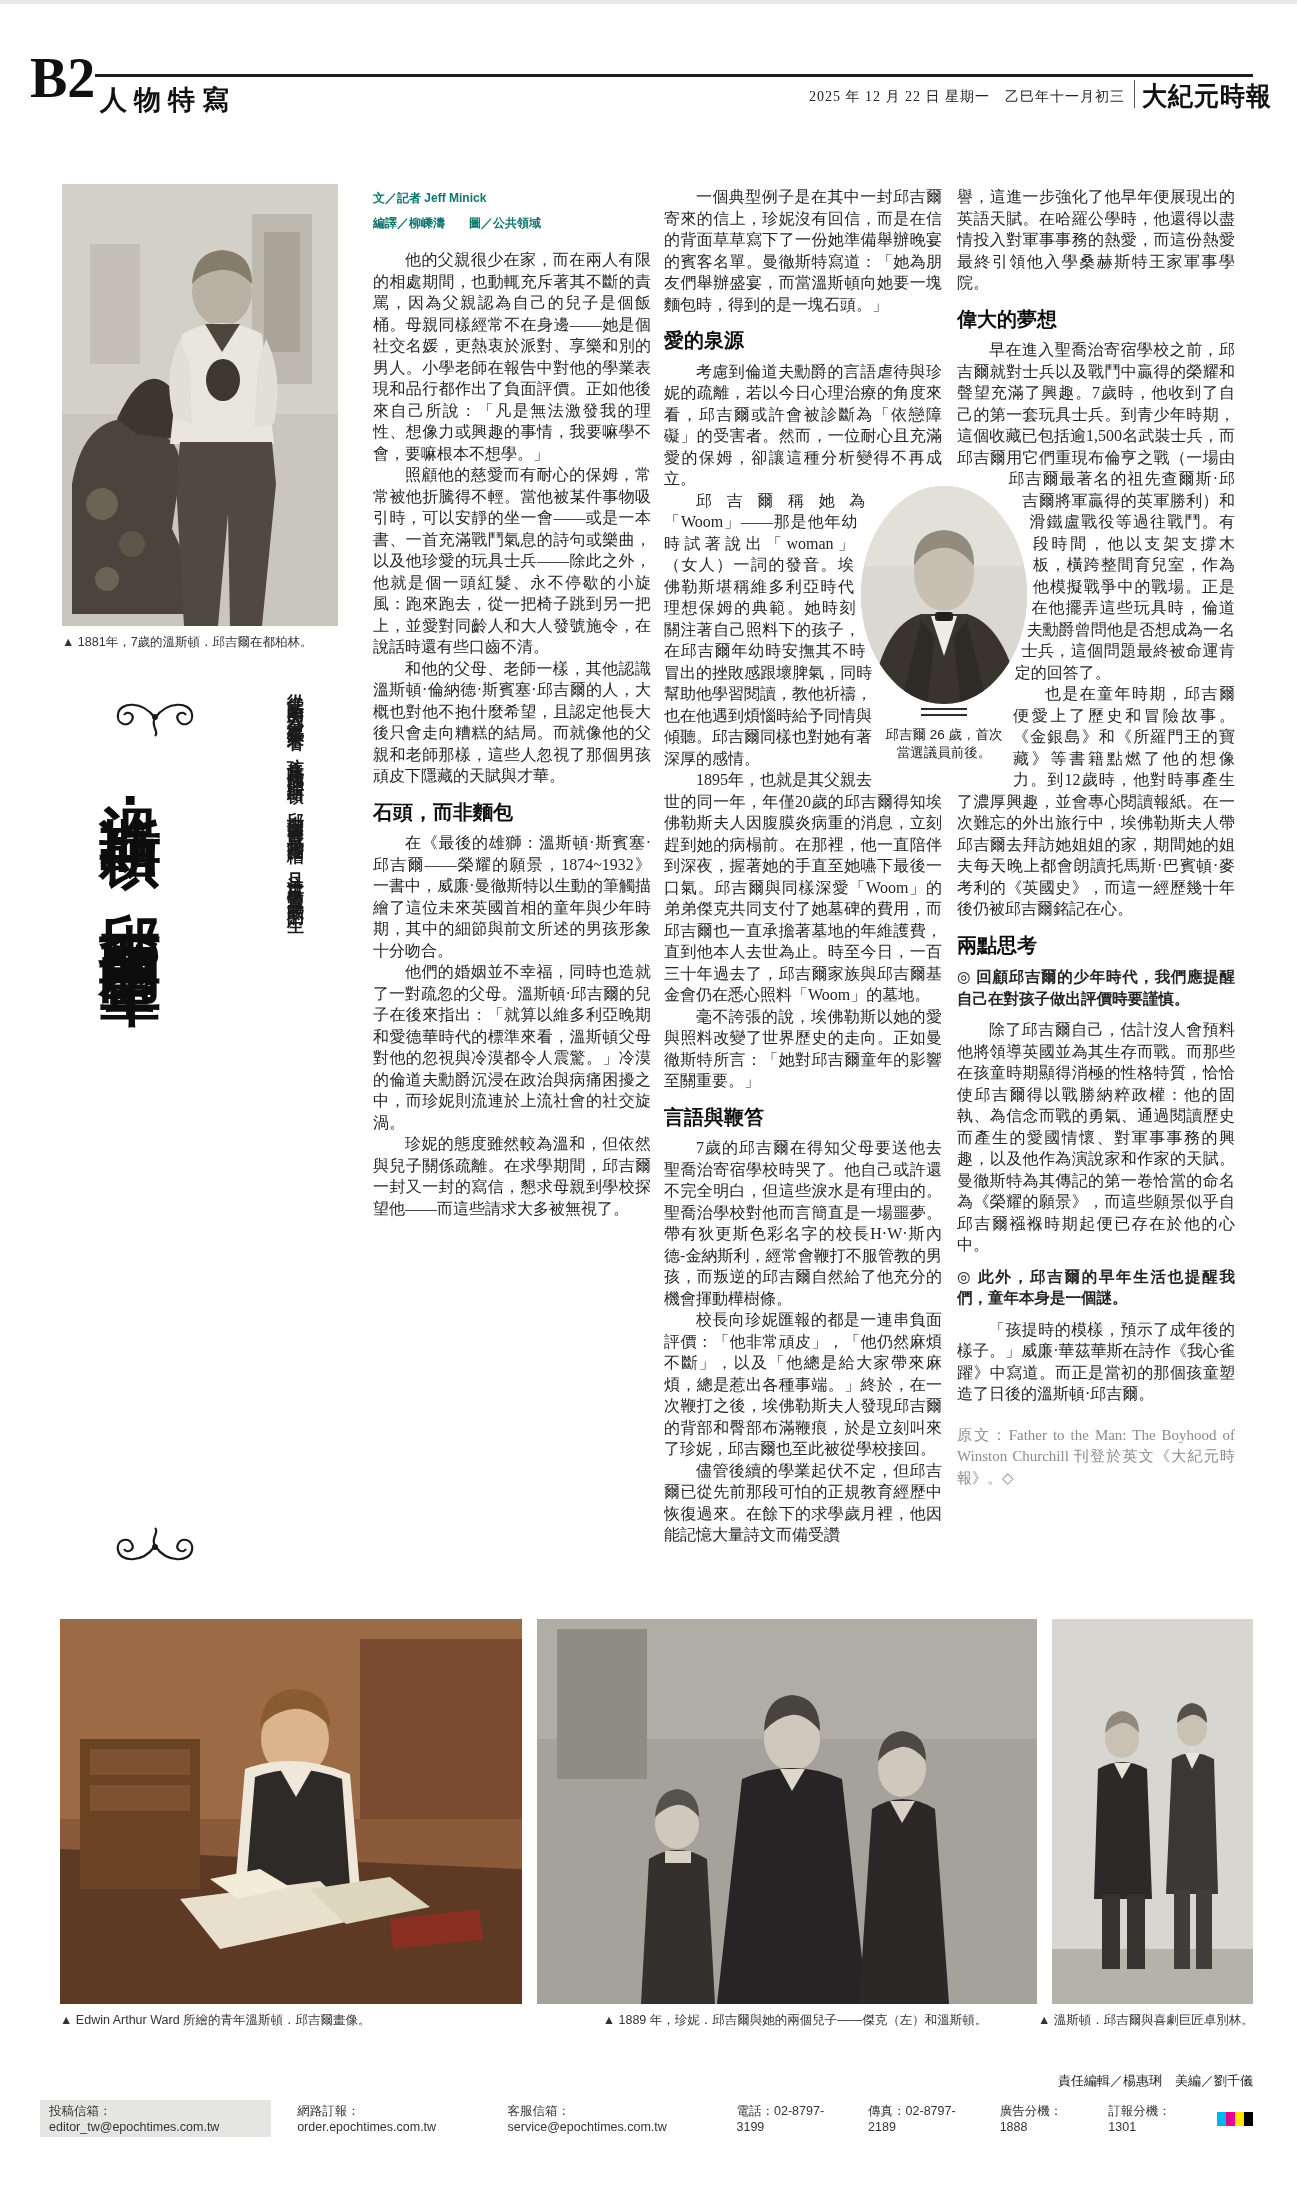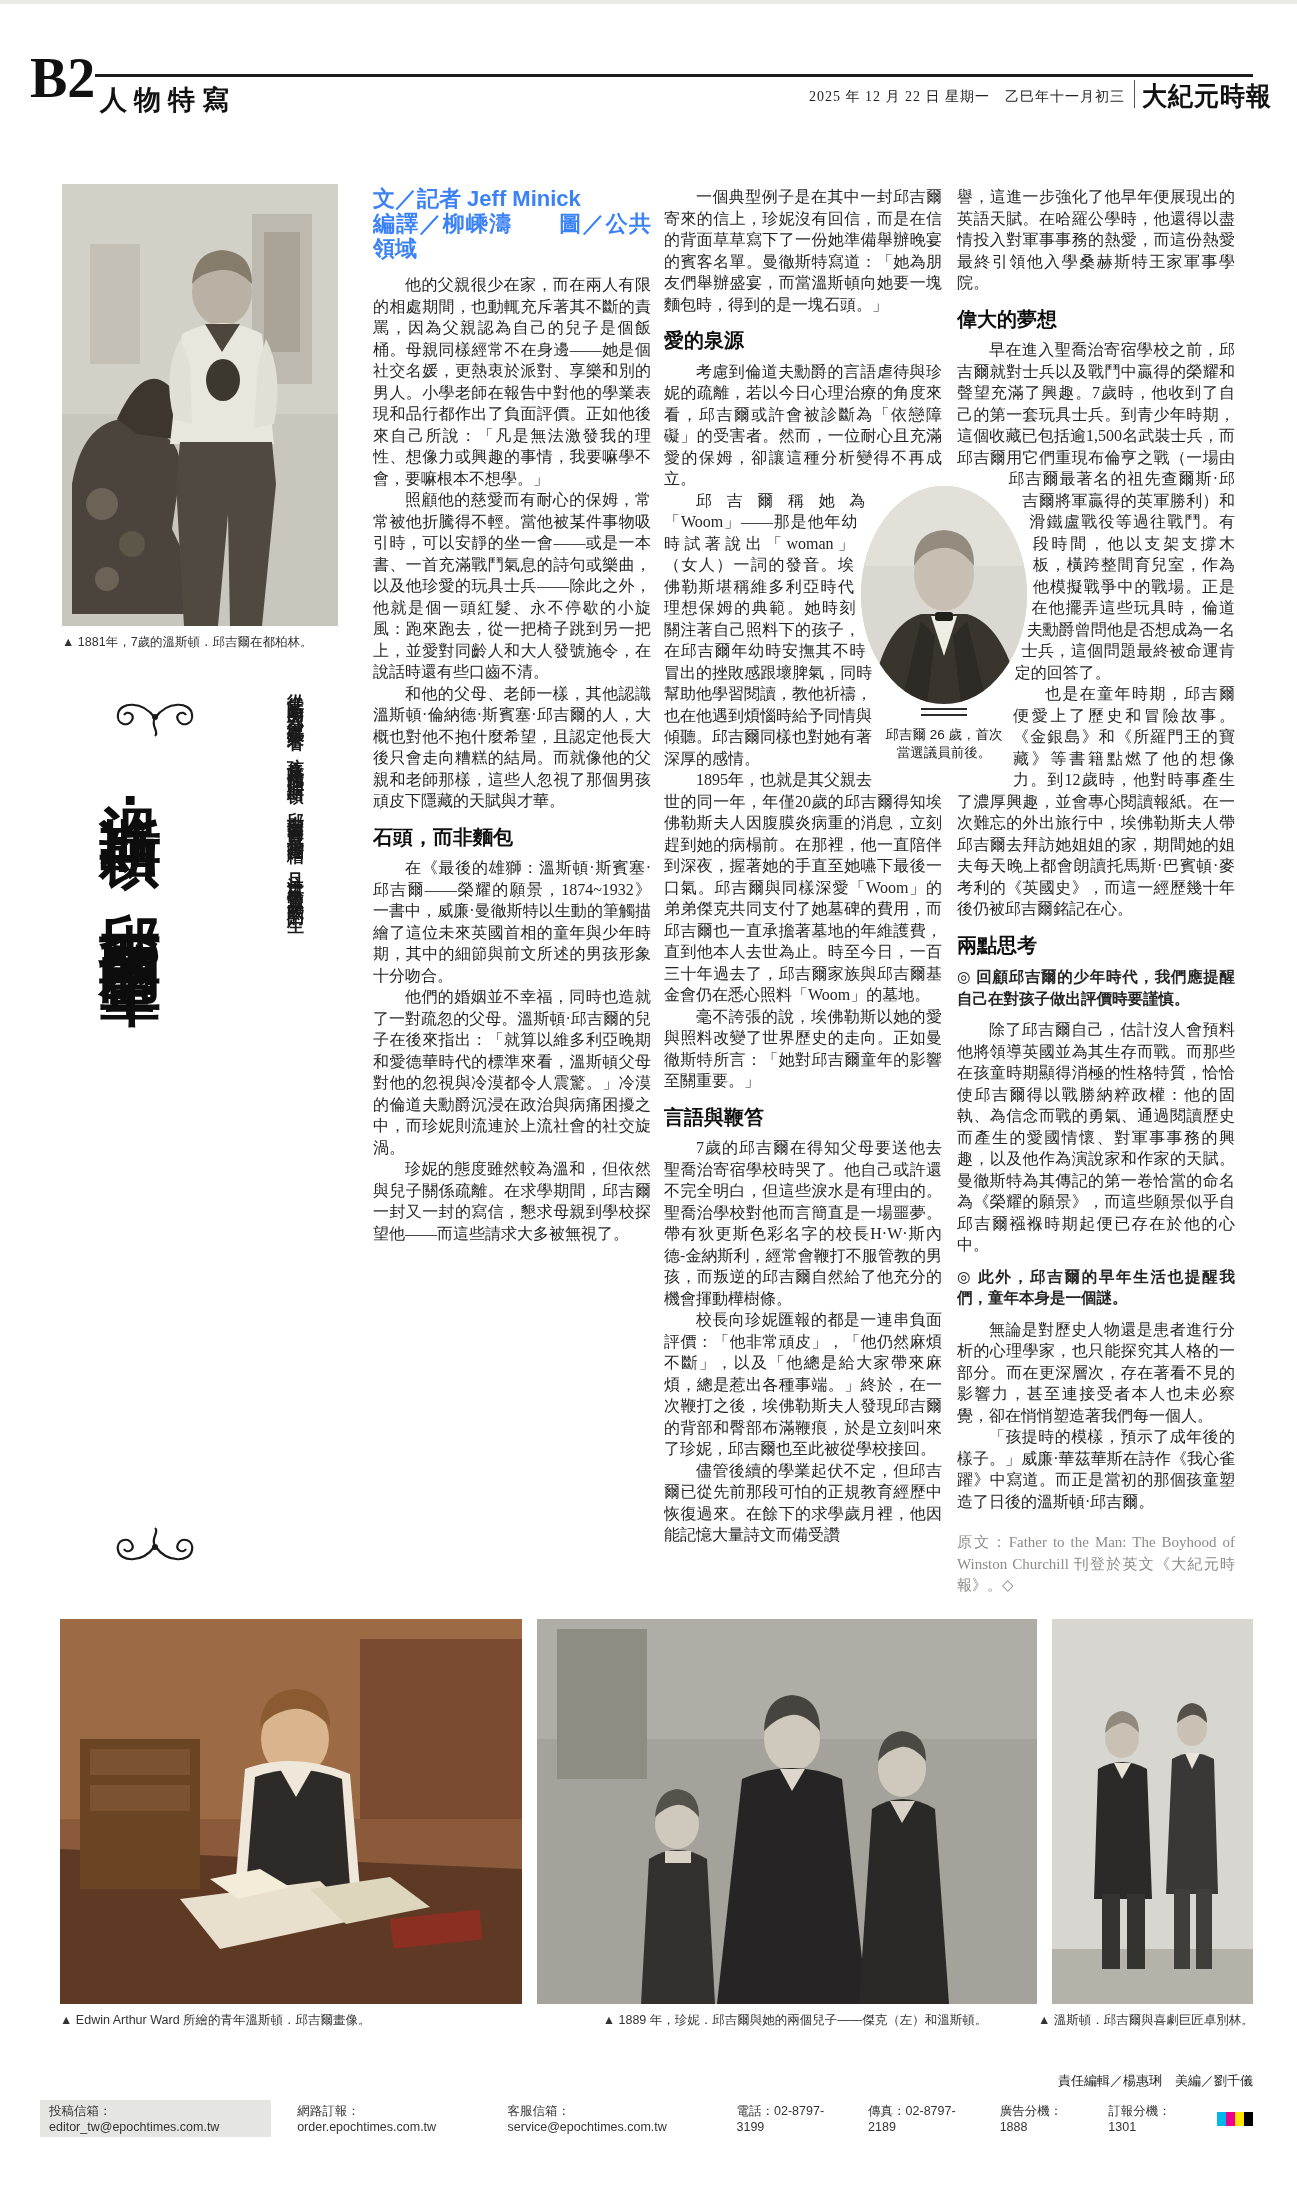--- a/index.html
+++ b/index.html
@@ -28,21 +28,21 @@
   .v-headline{position:absolute;left:88px;top:752px;height:780px;
         writing-mode:vertical-rl;text-orientation:upright;
         font-size:62px;font-weight:700;letter-spacing:11px;color:#0d0d0d;
         font-family:"Liberation Serif","DejaVu Serif",serif;}
   
   .col{position:absolute;top:182px;width:278px;height:1430px;overflow:hidden;
         font-size:16px;line-height:21.5px;text-align:justify;color:#262626;}
   #col1{left:373px;} #col2{left:664px;} #col3{left:957px;}
   .col p{margin:0;text-indent:2em;}
   .byline{font-family:"Liberation Sans","DejaVu Sans",sans-serif;font-weight:600;
-        font-size:22px;line-height:25px;margin-bottom:13px;color:#3b82f6;}
+        font-size:12px;line-height:25px;margin-bottom:13px;color:#0f766e;}
   h3.subhead{font-family:"Liberation Sans","DejaVu Sans",sans-serif;font-size:20px;
         font-weight:800;color:#0f0f0f;margin:15px 0 9px 0;text-indent:0;}
   p.note{font-family:"Liberation Sans","DejaVu Sans",sans-serif;font-weight:700;
         font-size:15.5px;text-indent:0;margin:10px 0;}
   p.cont{text-indent:0;}
   p.source{color:#8b8b89;margin-top:20px;text-indent:0;font-size:15px;}
   .oval-spacer-r{float:right;width:88px;height:600px;
         shape-outside:polygon(88px 288px,38px 300px,12px 334px,4px 375px,8px 415px,18px 455px,30px 492px,24px 512px,24px 592px,88px 592px);
         shape-margin:6px;}
   .oval-spacer-l{float:left;width:76px;height:600px;
@@ -165,21 +165,20 @@
   <div class="col" id="col3">
     <div class="oval-spacer-l"></div>
     <p class="cont">譽，這進一步強化了他早年便展現出的英語天賦。在哈羅公學時，他還得以盡情投入對軍事事務的熱愛，而這份熱愛最終引領他入學桑赫斯特王家軍事學院。</p>
     <h3 class="subhead">偉大的夢想</h3>
     <p>早在進入聖喬治寄宿學校之前，邱吉爾就對士兵以及戰鬥中贏得的榮耀和聲望充滿了興趣。7歲時，他收到了自己的第一套玩具士兵。到青少年時期，這個收藏已包括逾1,500名武裝士兵，而邱吉爾用它們重現布倫亨之戰（一場由邱吉爾最著名的祖先查爾斯·邱吉爾將軍贏得的英軍勝利）和滑鐵盧戰役等過往戰鬥。有段時間，他以支架支撐木板，橫跨整間育兒室，作為他模擬戰爭中的戰場。正是在他擺弄這些玩具時，倫道夫勳爵曾問他是否想成為一名士兵，這個問題最終被命運肯定的回答了。</p>
     <p>也是在童年時期，邱吉爾便愛上了歷史和冒險故事。《金銀島》和《所羅門王的寶藏》等書籍點燃了他的想像力。到12歲時，他對時事產生了濃厚興趣，並會專心閱讀報紙。在一次難忘的外出旅行中，埃佛勒斯夫人帶邱吉爾去拜訪她姐姐的家，期間她的姐夫每天晚上都會朗讀托馬斯·巴賓頓·麥考利的《英國史》，而這一經歷幾十年後仍被邱吉爾銘記在心。</p>
     <h3 class="subhead">兩點思考</h3>
     <p class="note">◎ 回顧邱吉爾的少年時代，我們應提醒自己在對孩子做出評價時要謹慎。</p>
     <p>除了邱吉爾自己，估計沒人會預料他將領導英國並為其生存而戰。而那些在孩童時期顯得消極的性格特質，恰恰使邱吉爾得以戰勝納粹政權：他的固執、為信念而戰的勇氣、通過閱讀歷史而產生的愛國情懷、對軍事事務的興趣，以及他作為演說家和作家的天賦。曼徹斯特為其傳記的第一卷恰當的命名為《榮耀的願景》，而這些願景似乎自邱吉爾襁褓時期起便已存在於他的心中。</p>
     <p class="note">◎ 此外，邱吉爾的早年生活也提醒我們，童年本身是一個謎。</p>
-    <p>無論是對歷史人物還是患者進行分析的心理學家，也只能探究其人格的一部分。而在更深層次，存在著看不見的影響力，甚至連接受者本人也未必察覺，卻在悄悄塑造著我們每一個人。</p>
     <p>「孩提時的模樣，預示了成年後的樣子。」威廉·華茲華斯在詩作《我心雀躍》中寫道。而正是當初的那個孩童塑造了日後的溫斯頓·邱吉爾。</p>
     <p class="source">原文：Father to the Man: The Boyhood of Winston Churchill 刊登於英文《大紀元時報》。◇</p>
   </div>
 
   <div class="inset-photo">
     <svg width="166" height="218" viewBox="0 0 166 218">
       <rect width="166" height="218" fill="#dbd8d2"></rect>
       <rect x="0" y="0" width="166" height="80" fill="#e3e0da"></rect>
       <path d="M10 218 Q20 140 60 128 L106 128 Q146 140 160 218 Z" fill="#39342e"></path>
       <path d="M70 130 L83 170 L96 130 Z" fill="#efece5"></path>

